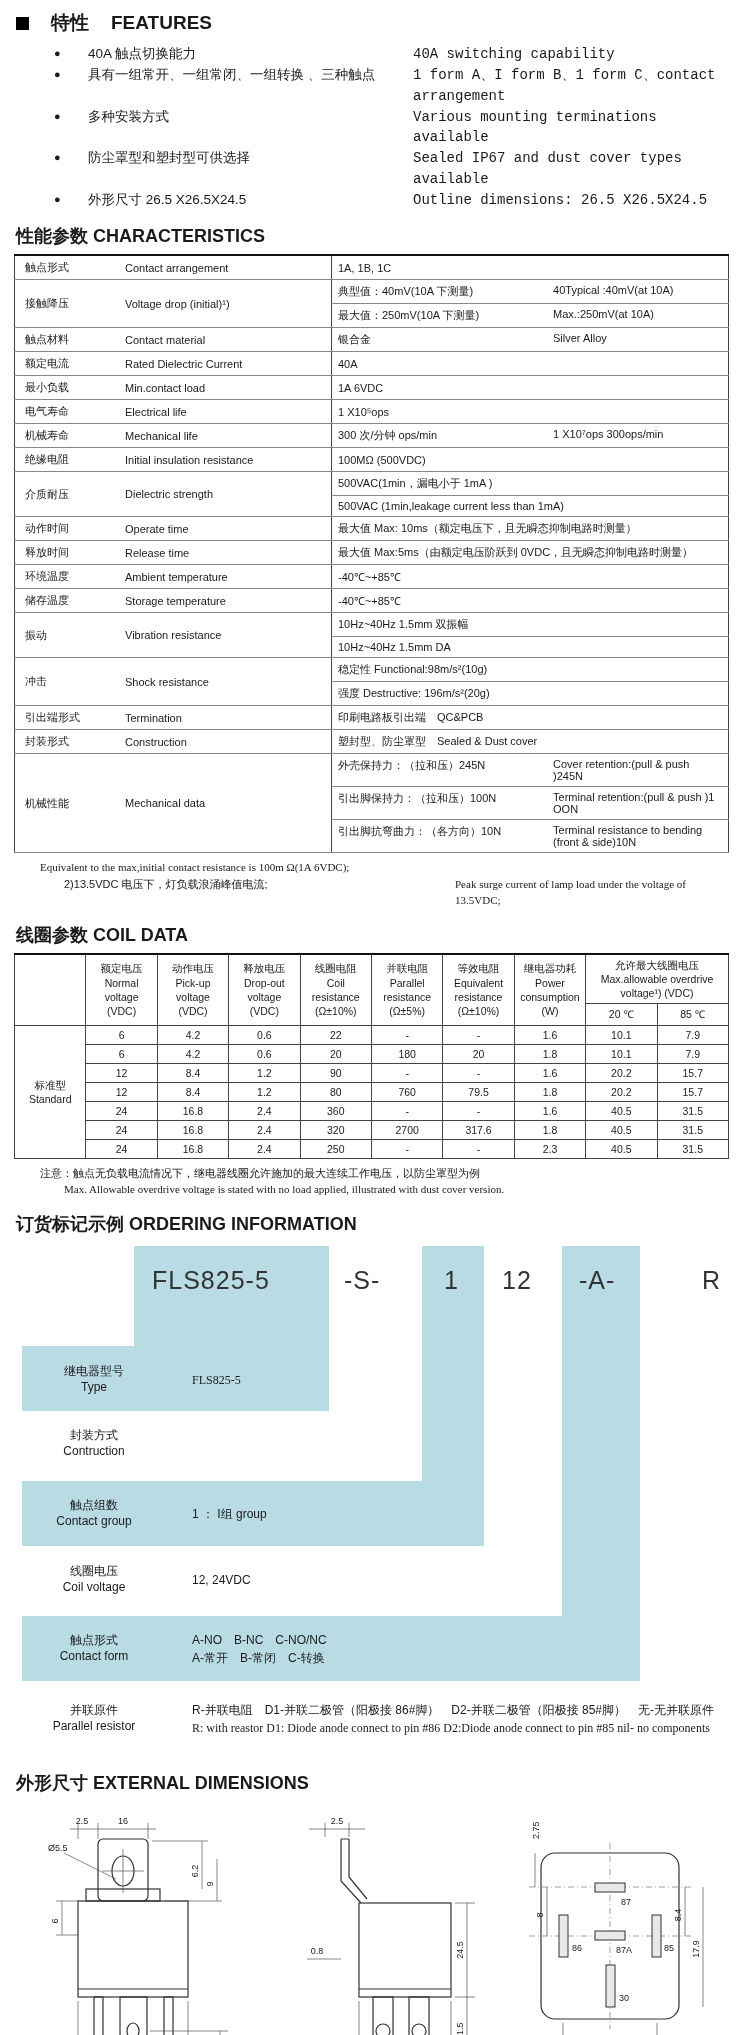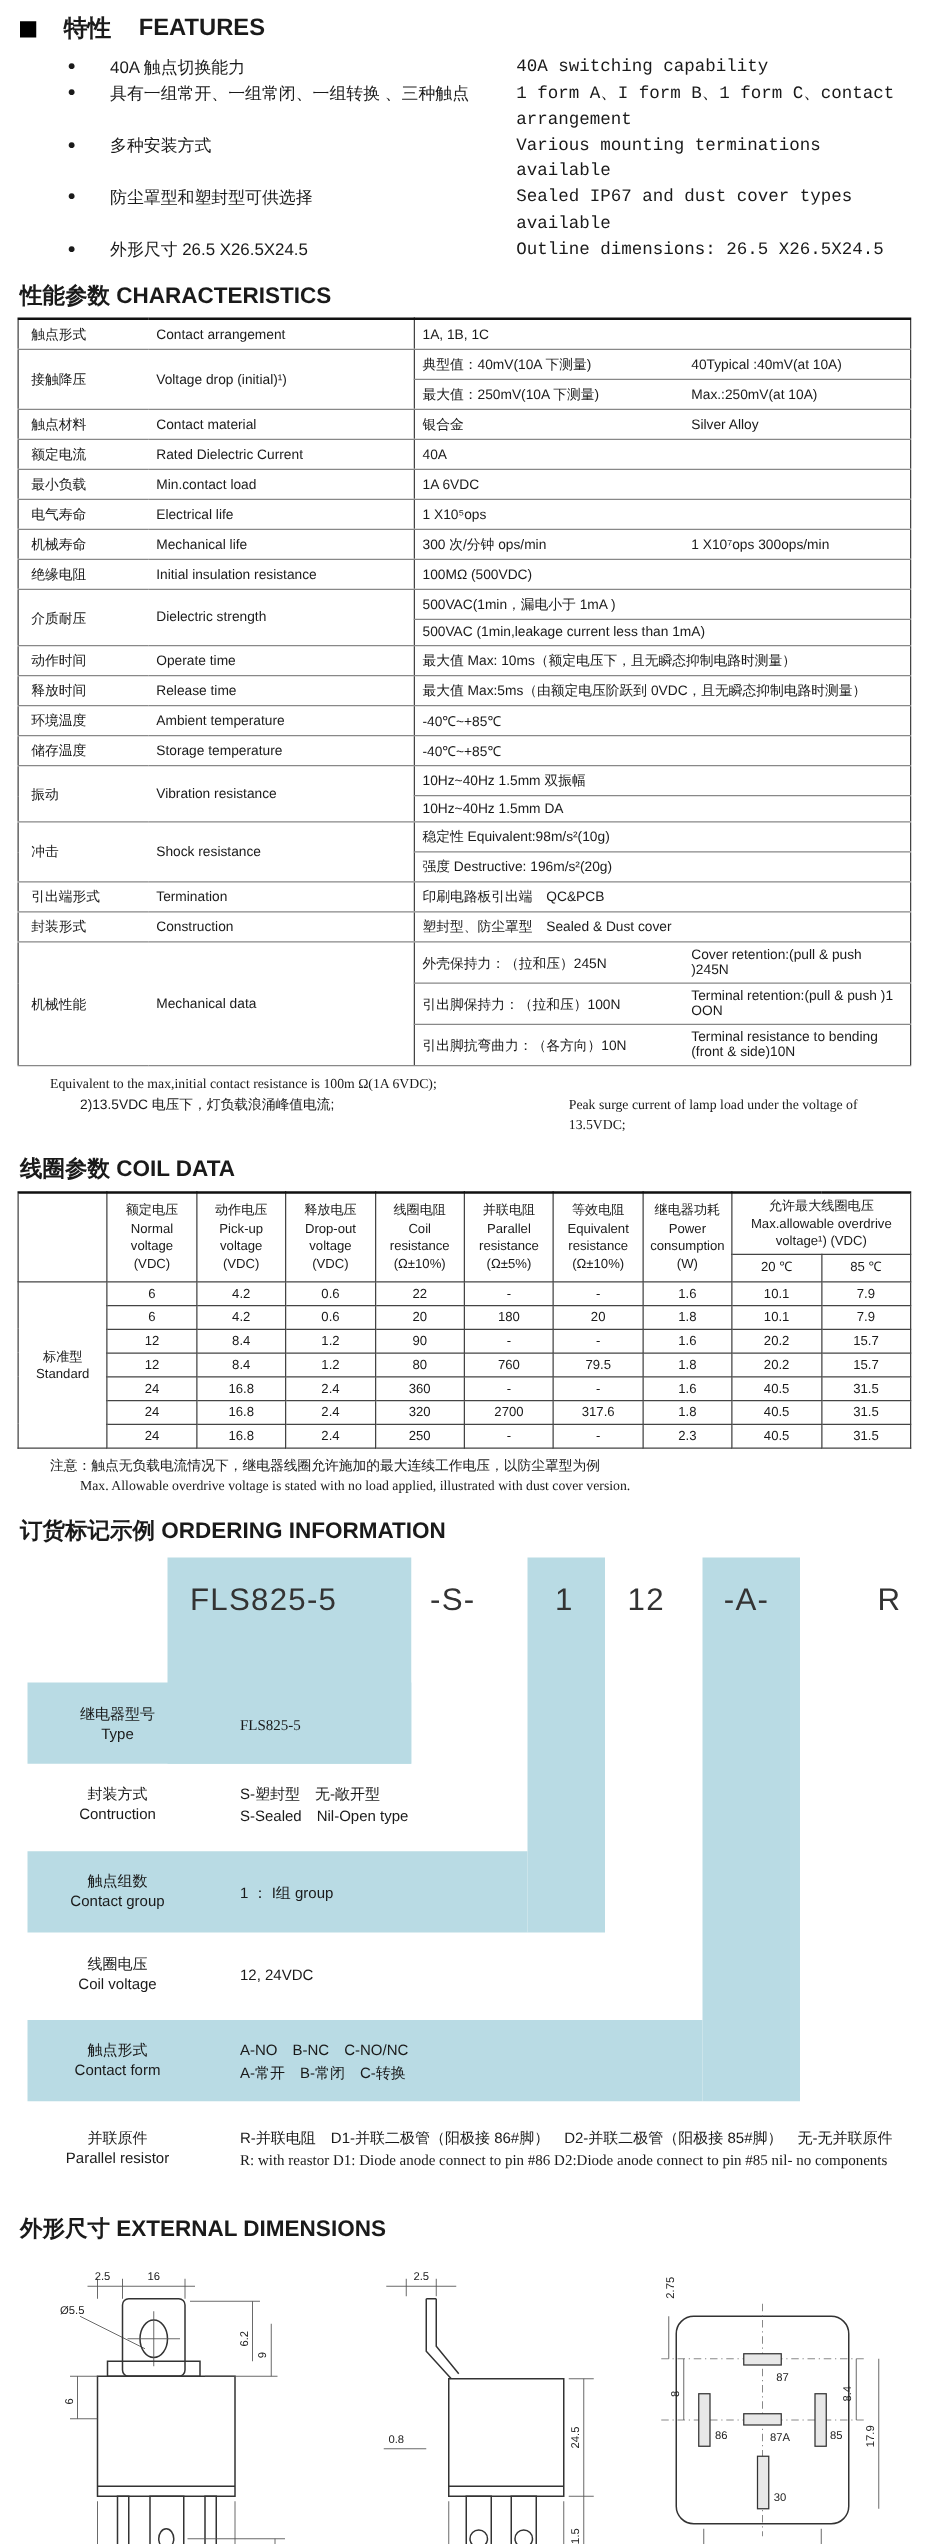--- a/index.html
+++ b/index.html
@@ -16,21 +16,21 @@
   .feat-row{display:flex;align-items:flex-start;font-size:13.5px;line-height:1.45;margin:1px 0;}
   .feat-row .bullet{width:34px;flex:0 0 34px;font-size:11px;padding-top:2px;}
   .feat-row .cn{flex:0 0 325px;width:325px;}
   .feat-row .en{flex:1;font-family:Liberation Mono, monospace;font-size:14px;}
   
   table.char{border-collapse:collapse;width:715px;border:1px solid #444;border-top:2px solid #111;table-layout:fixed;}
   table.char td{border-bottom:1px solid #888;font-size:11px;padding:4px 6px;vertical-align:middle;}
   table.char td.c1{width:88px;padding-left:10px;}
   table.char td.c2{width:200px;}
   table.char td.cv{border-left:1px solid #444;}
-  .cv-in{display:flex;align-items:center;}
+  .cv-in{display:flex;}
   .cv-in .vcn{flex:1 1 auto;}
   .cv-in.split .vcn{flex:0 0 56%;}
   .cv-in .ven{flex:1;}
   .note{font-size:11px;line-height:1.5;margin:6px 0 0 26px;}
   .note .row{display:flex;}
   .note .ncn{flex:0 0 415px;}
   .note .nen{flex:1;font-family:"Liberation Serif",serif;}
   
   table.coil{border-collapse:collapse;width:715px;table-layout:fixed;border-top:2px solid #111;}
   table.coil th,table.coil td{border:1px solid #444;font-size:10.5px;font-weight:normal;text-align:center;padding:3px 2px;}
@@ -249,21 +249,21 @@
               <div class="cv-in">
                 <span class="vcn">10Hz~40Hz 1.5mm DA</span>
               </div>
             </td>
           </tr>
           <tr>
             <td class="c1" rowspan="2">冲击</td>
             <td class="c2" rowspan="2">Shock resistance</td>
             <td class="cv">
               <div class="cv-in">
-                <span class="vcn">稳定性 Equivalent:98m/s²(10g)</span>
+                <span class="vcn">稳定性 Functional:98m/s²(10g)</span>
               </div>
             </td>
           </tr>
           <tr>
             <td class="cv">
               <div class="cv-in">
                 <span class="vcn">强度 Destructive: 196m/s²(20g)</span>
               </div>
             </td>
           </tr>
@@ -495,24 +495,20 @@
         <div class="olabel">
           <div>继电器型号</div>
           <div>Type</div>
         </div>
         <div class="oval" style="font-family:'Liberation Serif',serif;">FLS825-5</div>
       </div>
       <div class="orow" style="top:172px;height:52px;">
         <div class="olabel">
           <div>封装方式</div>
           <div>Contruction</div>
-        </div>
-        <div class="oval">
-          <div>S-塑封型　无-敞开型</div>
-          <div>S-Sealed　Nil-Open type</div>
         </div>
       </div>
       <div class="orow" style="top:242px;height:52px;">
         <div class="olabel">
           <div>触点组数</div>
           <div>Contact group</div>
         </div>
         <div class="oval">1 ： I组 group</div>
       </div>
       <div class="orow" style="top:308px;height:52px;">

